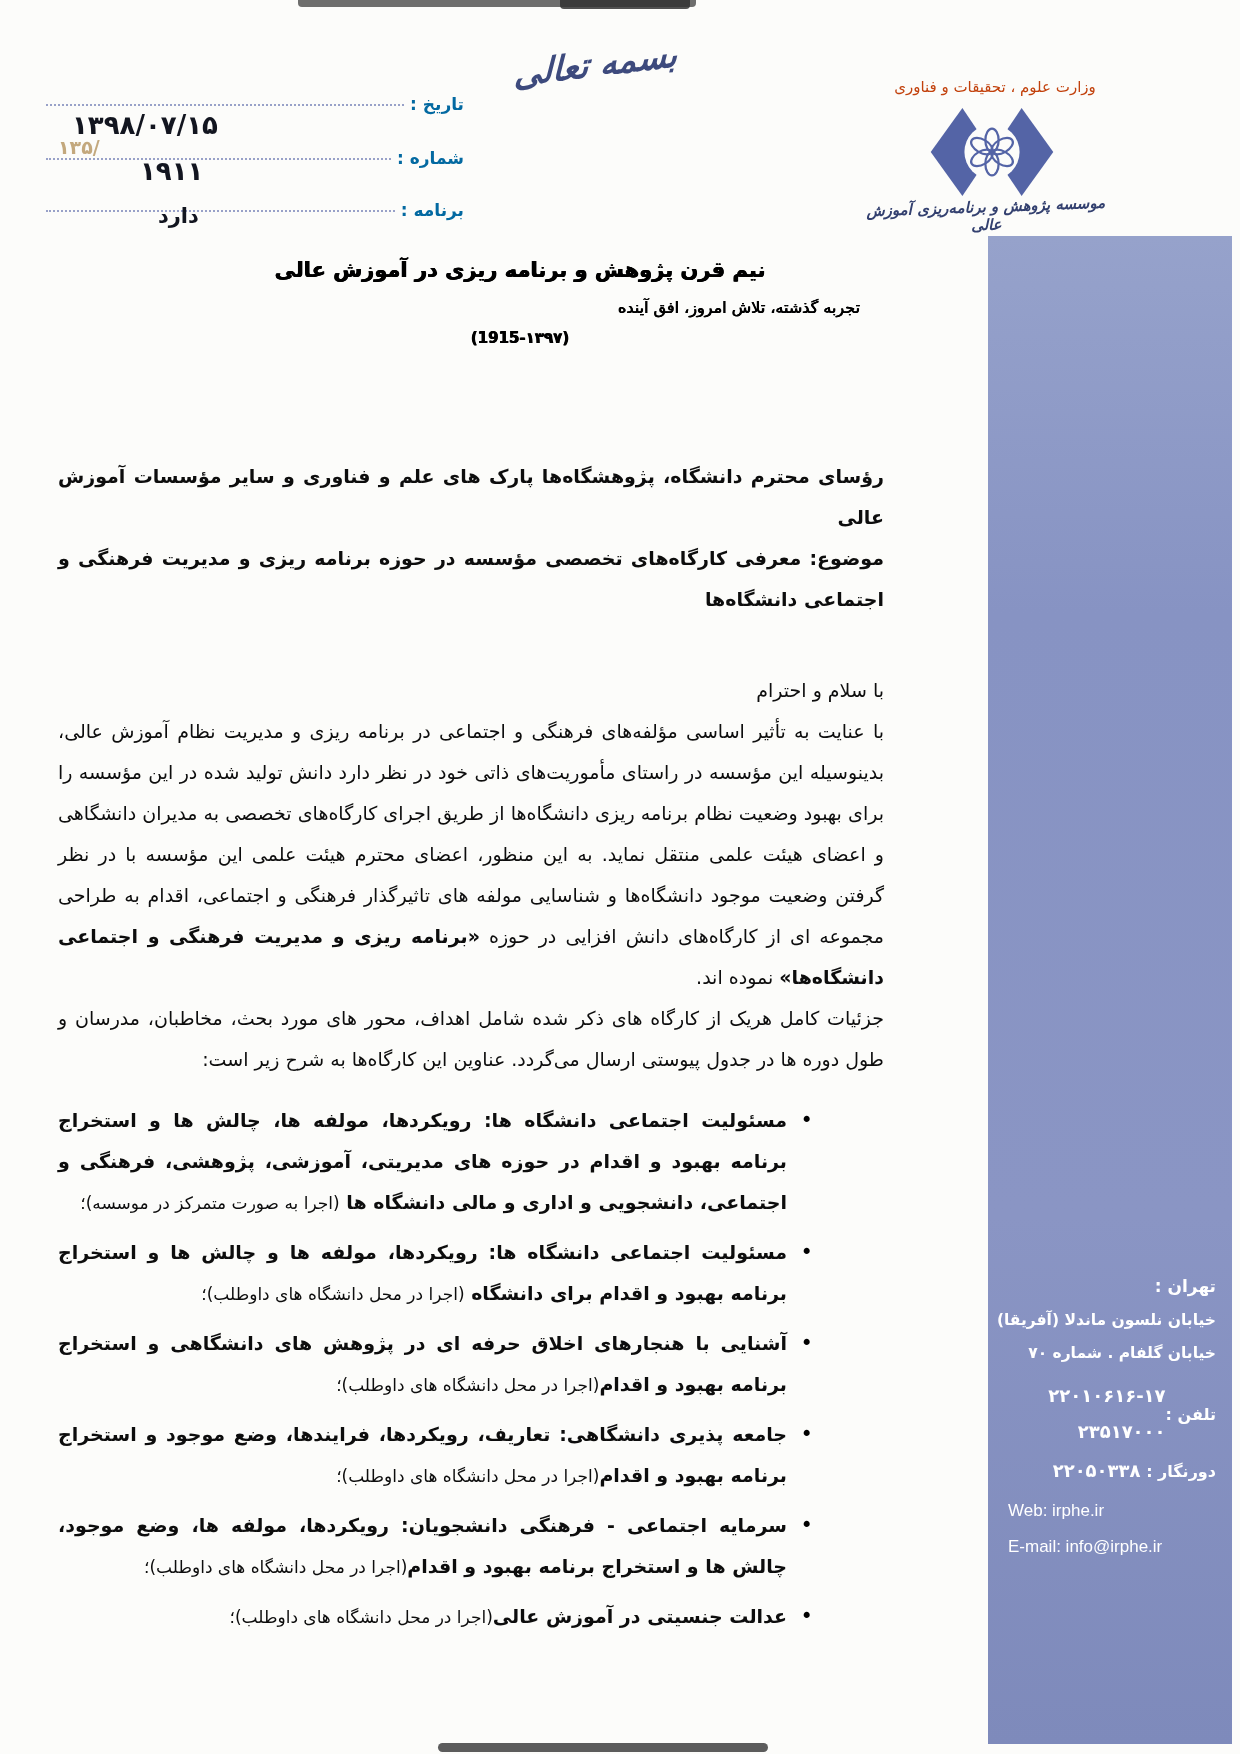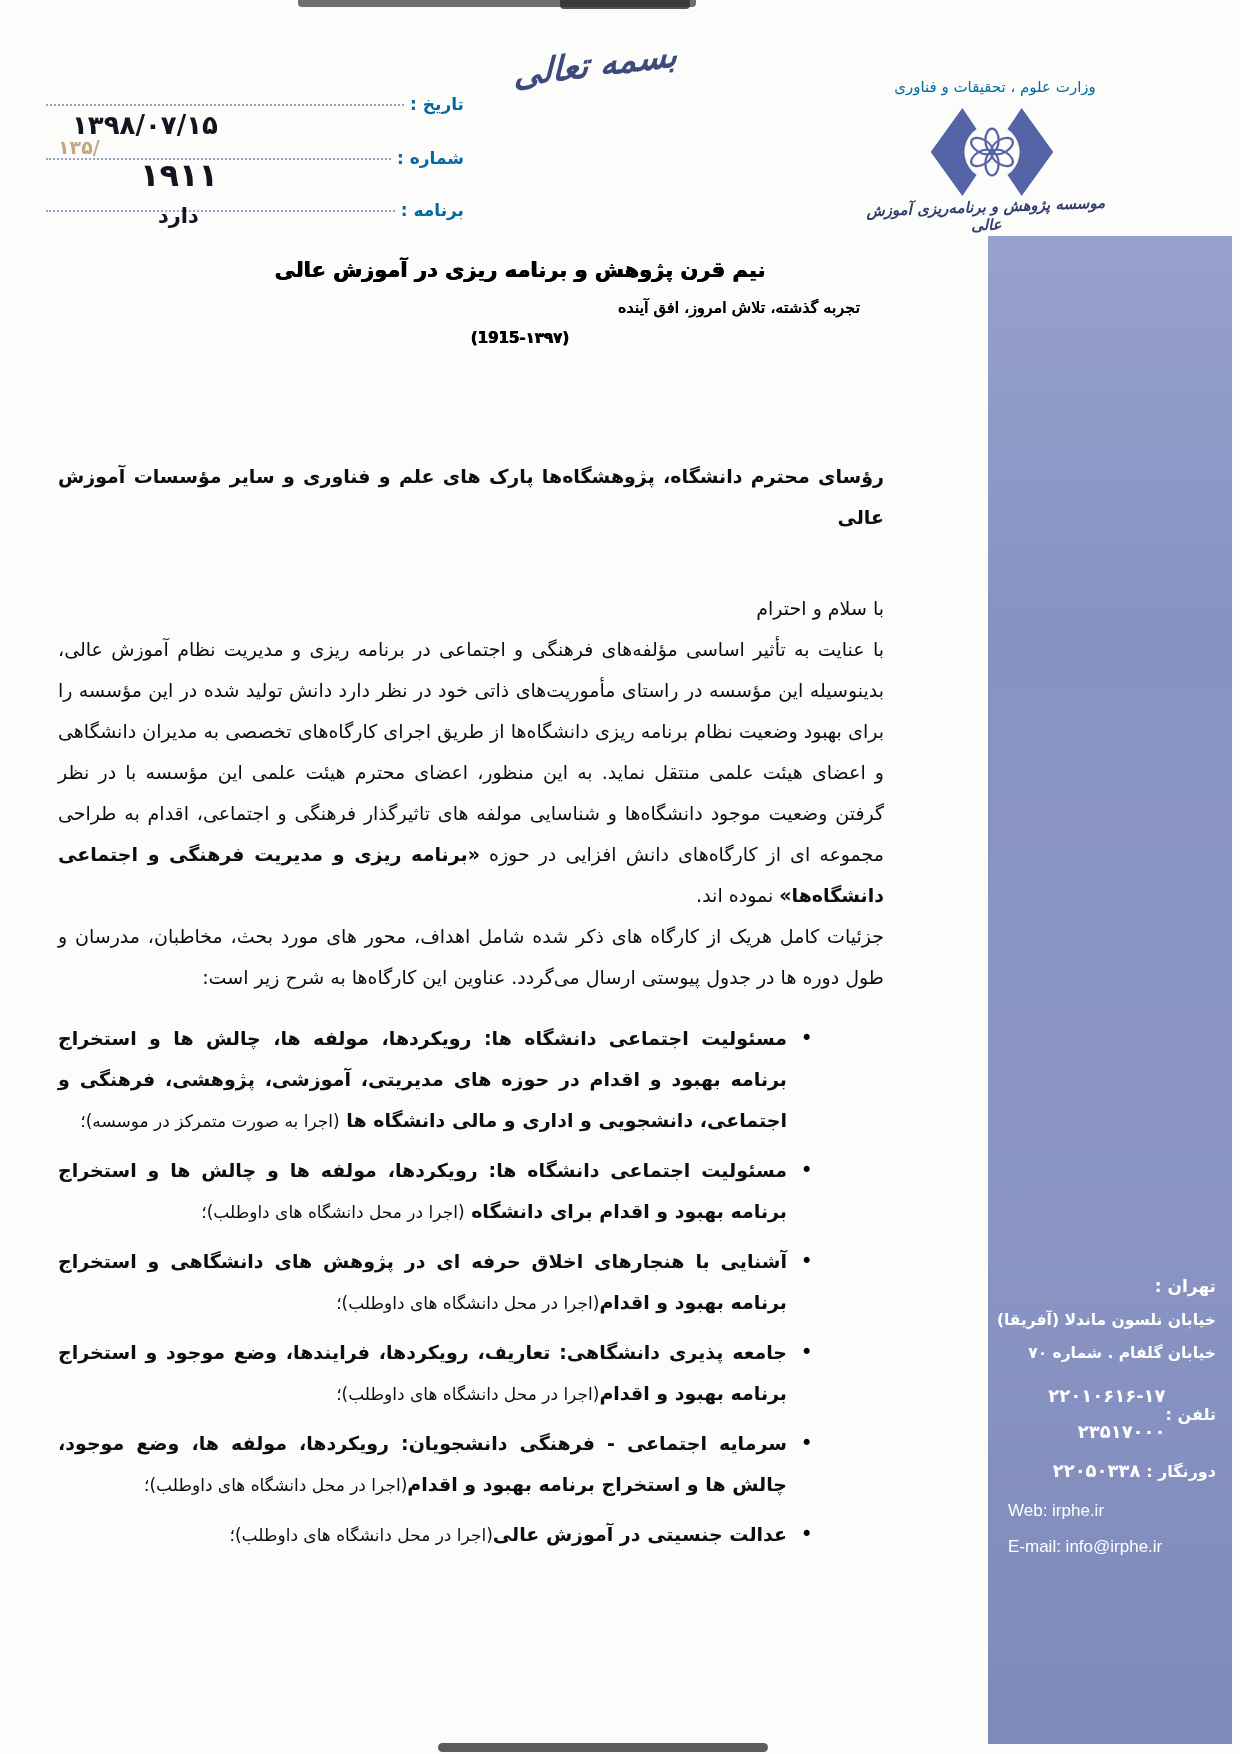--- a/index.html
+++ b/index.html
@@ -14,37 +14,37 @@
   .scan-bottom{position:absolute;left:438px;top:1743px;width:330px;height:9px;background:#3f3f3f;border-radius:5px;opacity:.85;}
 
   
   .besmele{
     position:absolute;left:468px;top:44px;width:255px;text-align:center;
     font-size:34px;font-style:italic;font-weight:600;color:#3d4a7d;
     transform:rotate(-7deg) skewX(-8deg);
   }
 
   
-  .ministry{position:absolute;left:876px;top:78px;width:238px;text-align:center;font-size:15px;color:#0369a1;}
+  .ministry{position:absolute;left:876px;top:78px;width:238px;text-align:center;font-size:15px;color:#c2410c;}
   .logo{position:absolute;left:928px;top:104px;width:128px;height:96px;}
   .inst-name{
     position:absolute;left:854px;top:198px;width:264px;text-align:center;
     font-size:15px;font-style:italic;font-weight:600;color:#33406f;transform:rotate(-2deg);
   }
 
   
   .meta{position:absolute;left:46px;top:94px;width:418px;height:150px;font-size:17px;}
   .meta-row{position:absolute;left:0;right:0;display:flex;align-items:baseline;}
   .meta-row.r1{top:0;} .meta-row.r2{top:54px;} .meta-row.r3{top:106px;}
   .meta-label{font-weight:bold;color:#0369a1;white-space:nowrap;margin-left:6px;}
   .meta-dots{flex:1;border-bottom:2px dotted #98a1c8;transform:translateY(-4px);}
   .value{position:absolute;font-weight:bold;color:#12151f;direction:ltr;letter-spacing:1px;}
   .value-date{left:26px;top:16px;font-size:26px;}
   .value-number-prefix{left:12px;top:42px;font-size:19px;color:#b5945f;opacity:.8;font-weight:bold;direction:ltr;position:absolute;}
-  .value-number{left:94px;top:62px;font-size:32px;}
+  .value-number{left:94px;top:62px;font-size:26px;}
   .value-attachment{left:112px;top:110px;font-size:21px;letter-spacing:0;}
 
   
   .sidebar{
     position:absolute;left:988px;top:236px;width:244px;height:1508px;
     background:linear-gradient(180deg,#96a2cb 0%,#8793c3 25%,#8a95c4 65%,#7e8abb 100%);
   }
   .contact{position:absolute;top:1040px;left:0;right:0;padding:0 16px 0 12px;color:#fff;text-align:right;}
   .c-city{font-size:17px;font-weight:bold;margin-bottom:8px;text-align:right;}
   .c-line{font-size:15.5px;font-weight:bold;line-height:33px;white-space:nowrap;}
@@ -149,20 +149,21 @@
   </div>
 
   <div class="headline">
     <div class="h1 heavy">نیم قرن پژوهش و برنامه ریزی در آموزش عالی</div>
     <div class="h2 heavy">تجربه گذشته، تلاش امروز، افق آینده</div>
     <div class="years heavy">(1915-۱۳۹۷)</div>
   </div>
 
   <div class="body-text">
     <p class="addressee">رؤسای محترم دانشگاه، پژوهشگاه‌ها پارک های علم و فناوری و سایر مؤسسات آموزش عالی</p>
+    <p class="subject">موضوع: معرفی کارگاه‌های تخصصی مؤسسه در حوزه برنامه ریزی و مدیریت فرهنگی و اجتماعی دانشگاه‌ها</p>
     <p class="salutation">با سلام و احترام</p>
     <p class="para"><span>با عنایت به تأثیر اساسی مؤلفه‌های فرهنگی و اجتماعی در برنامه ریزی و مدیریت نظام آموزش عالی، بدینوسیله این مؤسسه در راستای مأموریت‌های ذاتی خود در نظر دارد دانش تولید شده در این مؤسسه را برای بهبود وضعیت نظام برنامه ریزی دانشگاه‌ها از طریق اجرای کارگاه‌های تخصصی به مدیران دانشگاهی و اعضای هیئت علمی منتقل نماید. به این منظور، اعضای محترم هیئت علمی این مؤسسه با در نظر گرفتن وضعیت موجود دانشگاه‌ها و شناسایی مولفه های تاثیرگذار فرهنگی و اجتماعی، اقدام به طراحی مجموعه ای از کارگاه‌های دانش افزایی در حوزه </span><b>«برنامه ریزی و مدیریت فرهنگی و اجتماعی دانشگاه‌ها»</b><span> نموده اند.</span></p>
     <p class="para">جزئیات کامل هریک از کارگاه های ذکر شده شامل اهداف، محور های مورد بحث، مخاطبان، مدرسان و طول دوره ها در جدول پیوستی ارسال می‌گردد. عناوین این کارگاه‌ها به شرح زیر است:</p>
 
     <ul class="wlist">
       <li><b>مسئولیت اجتماعی دانشگاه ها: رویکردها، مولفه ها، چالش ها و استخراج برنامه بهبود و اقدام در حوزه های مدیریتی، آموزشی، پژوهشی، فرهنگی و اجتماعی، دانشجویی و اداری و مالی دانشگاه ها </b><span class="note">(اجرا به صورت متمرکز در موسسه)؛</span></li>
       <li><b>مسئولیت اجتماعی دانشگاه ها: رویکردها، مولفه ها و چالش ها و استخراج برنامه بهبود و اقدام برای دانشگاه </b><span class="note">(اجرا در محل دانشگاه های داوطلب)؛</span></li>
       <li><b>آشنایی با هنجارهای اخلاق حرفه ای در پژوهش های دانشگاهی و استخراج برنامه بهبود و اقدام</b><span class="note">(اجرا در محل دانشگاه های داوطلب)؛</span></li>
       <li><b>جامعه پذیری دانشگاهی: تعاریف، رویکردها، فرایندها، وضع موجود و استخراج برنامه بهبود و اقدام</b><span class="note">(اجرا در محل دانشگاه های داوطلب)؛</span></li>
       <li><b>سرمایه اجتماعی - فرهنگی دانشجویان: رویکردها، مولفه ها، وضع موجود، چالش ها و استخراج برنامه بهبود و اقدام</b><span class="note">(اجرا در محل دانشگاه های داوطلب)؛</span></li>

